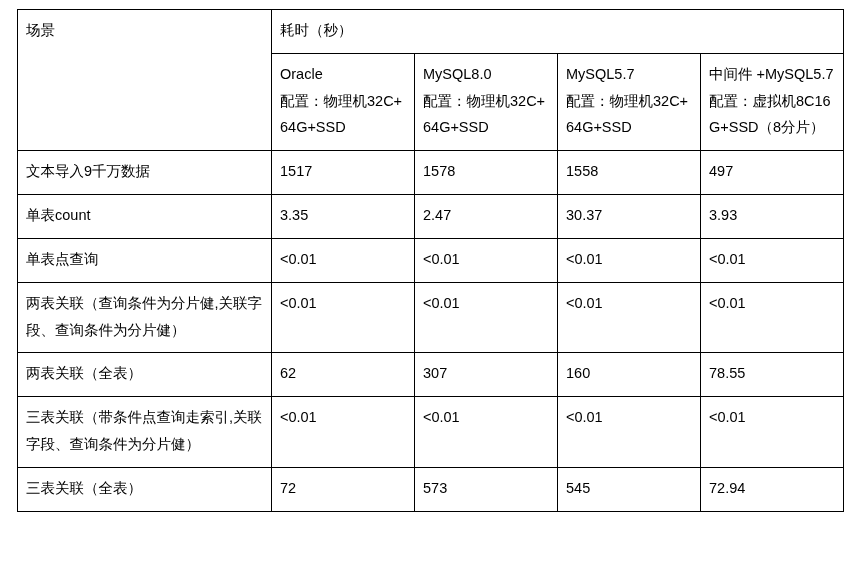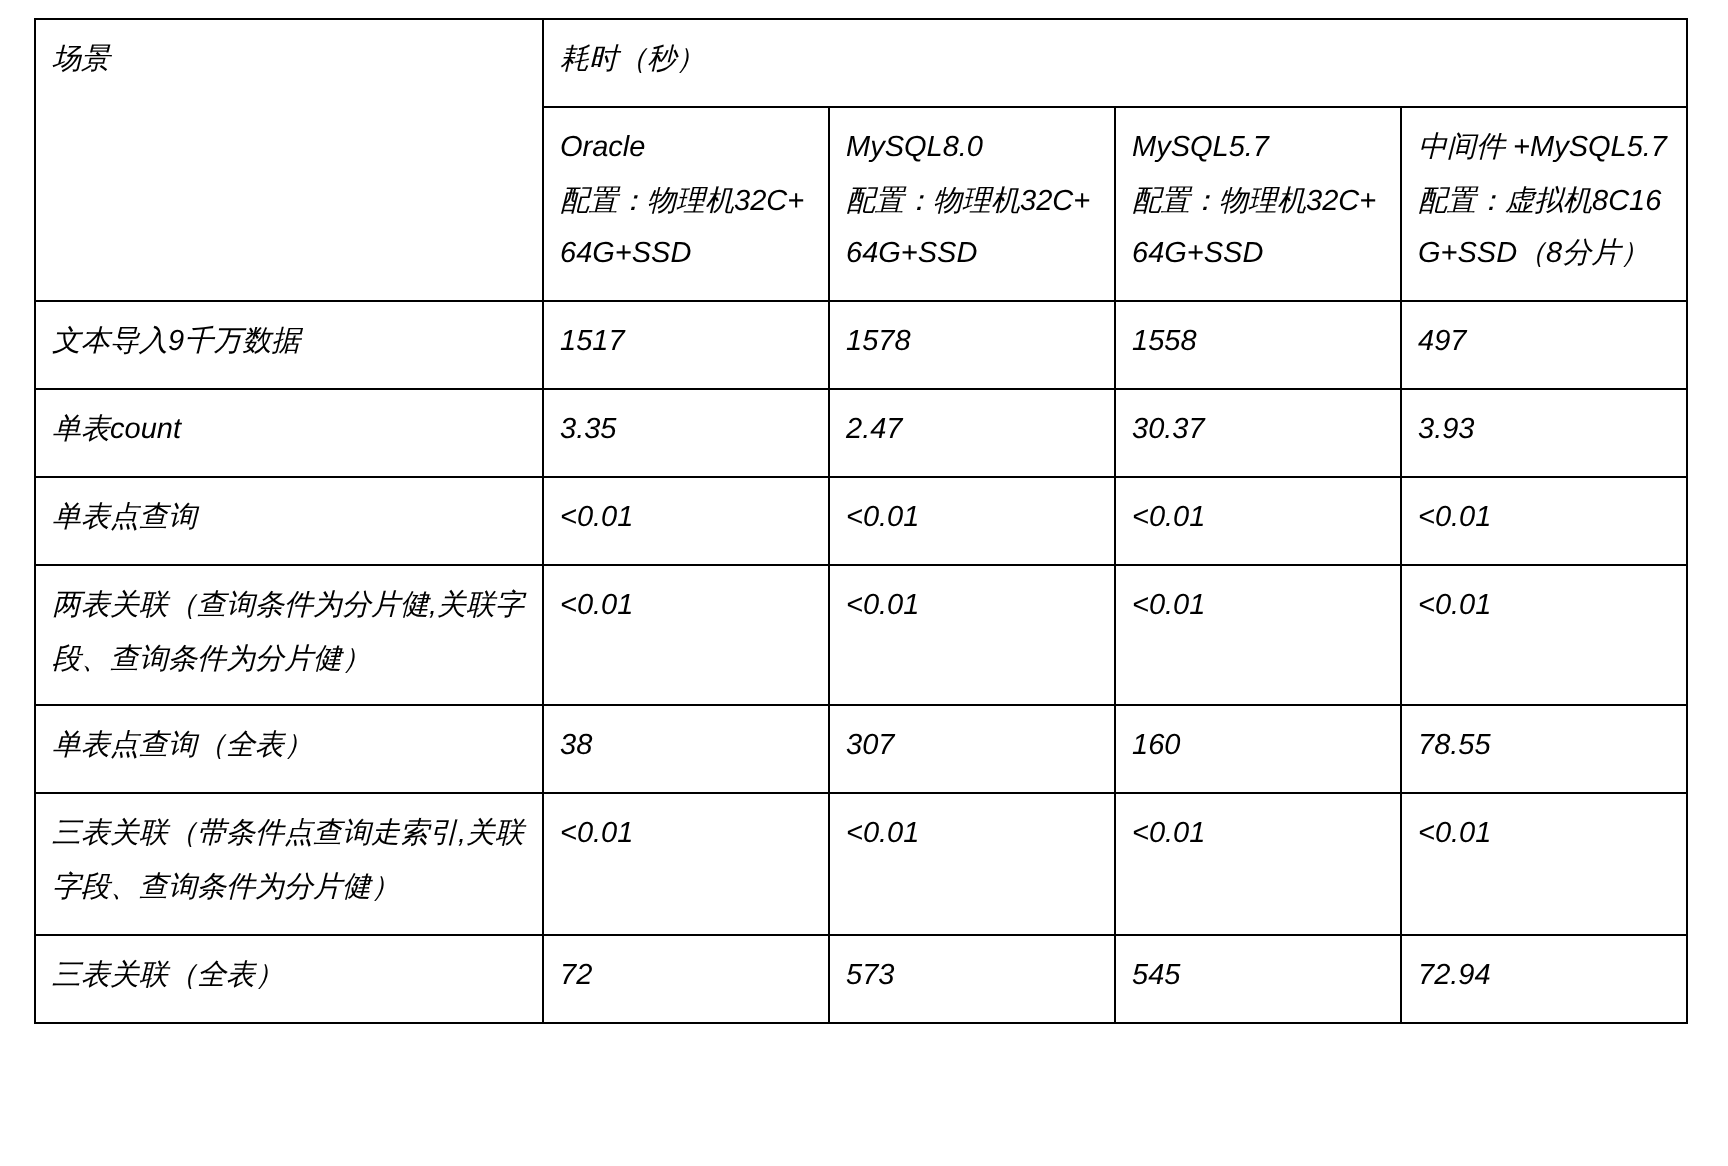--- a/index.html
+++ b/index.html
@@ -29,21 +29,20 @@
     font-size: 14.5px;
   }
   table.perf td, table.perf th {
     border: 1px solid #000000;
     vertical-align: top;
     padding: 7px 8px 9px 8px;
     font-weight: normal;
     text-align: left;
     line-height: 1.85;
     word-break: break-all;
-    font-style: italic;
   }
   .col-scene { width: 254px; }
   .col-val { width: 143px; }
   .hdr-span {
     text-align: center;
     vertical-align: middle;
     padding-top: 10px;
     padding-bottom: 10px;
   }
   .sub-hdr {
@@ -120,22 +119,22 @@
         <td class="val-cell">&lt;0.01</td>
       </tr>
       <tr>
         <td class="scene-cell">两表关联（查询条件为分片健,关联字段、查询条件为分片健）</td>
         <td class="val-cell">&lt;0.01</td>
         <td class="val-cell">&lt;0.01</td>
         <td class="val-cell">&lt;0.01</td>
         <td class="val-cell">&lt;0.01</td>
       </tr>
       <tr>
-        <td class="scene-cell">单表点查询（全表）</td>
-        <td class="val-cell">38</td>
+        <td class="scene-cell">两表关联（全表）</td>
+        <td class="val-cell">62</td>
         <td class="val-cell">307</td>
         <td class="val-cell">160</td>
         <td class="val-cell">78.55</td>
       </tr>
       <tr>
         <td class="scene-cell">三表关联（带条件点查询走索引,关联字段、查询条件为分片健）</td>
         <td class="val-cell">&lt;0.01</td>
         <td class="val-cell">&lt;0.01</td>
         <td class="val-cell">&lt;0.01</td>
         <td class="val-cell">&lt;0.01</td>

